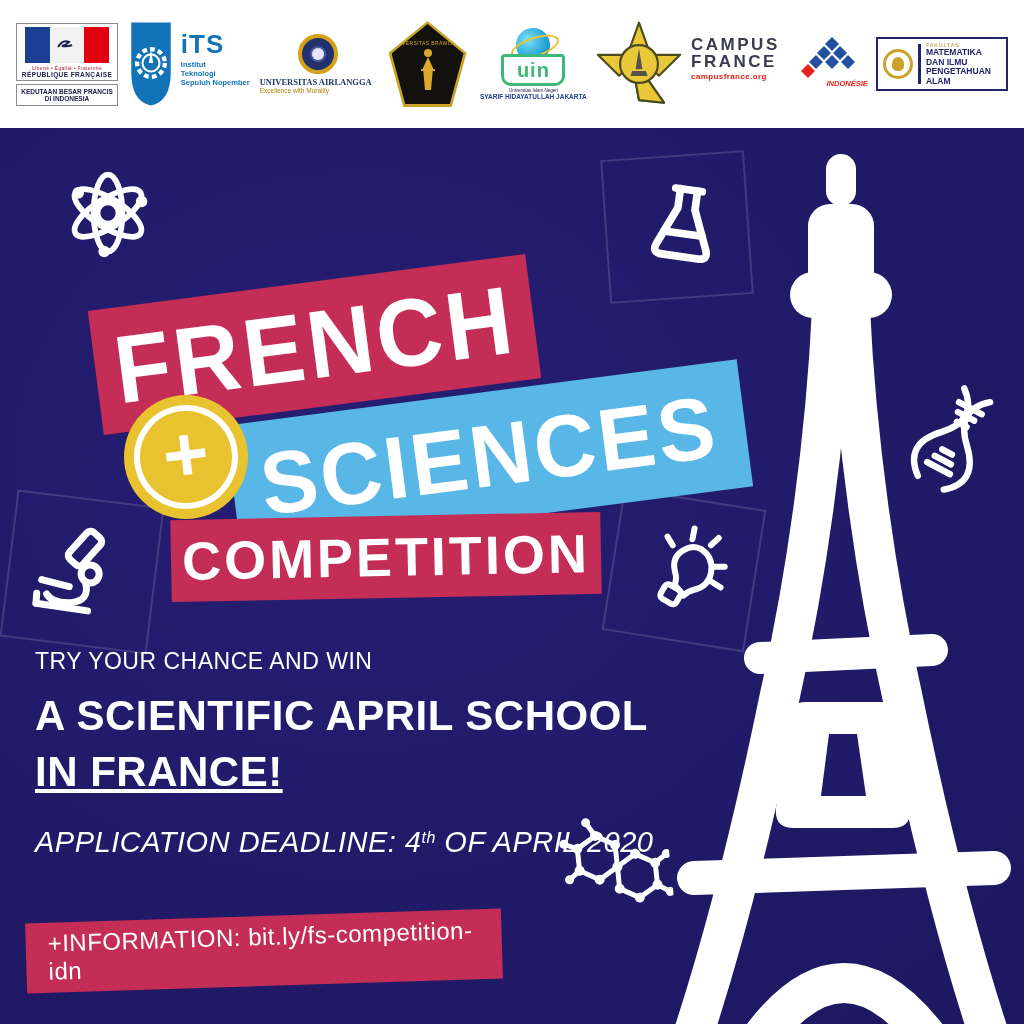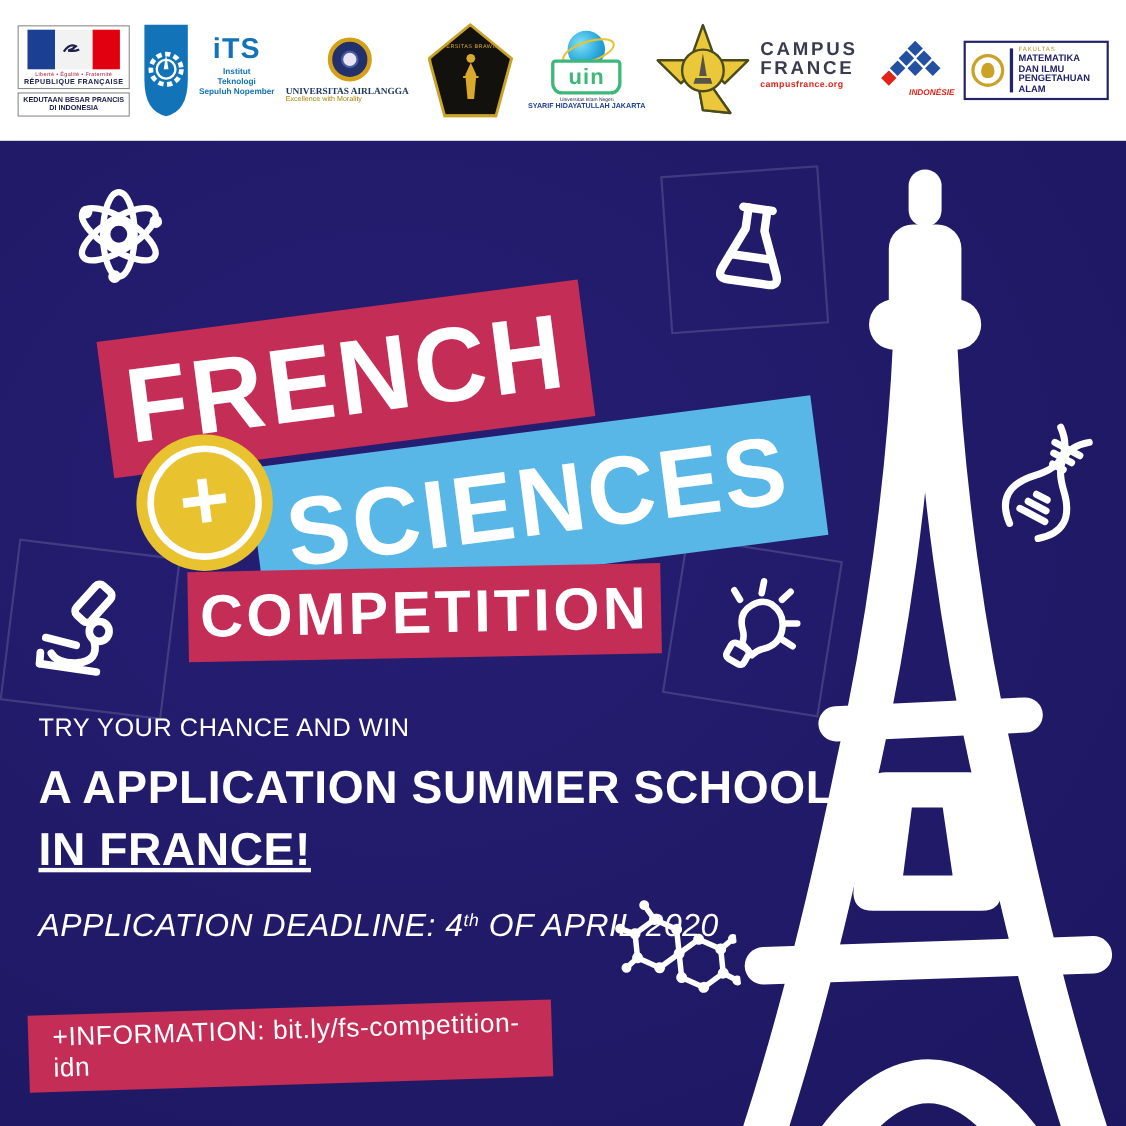--- a/index.html
+++ b/index.html
@@ -17,21 +17,21 @@
   .fr-flag .b{flex:3;background:#1b3f93;}
   .fr-flag .w{flex:4;background:#f2f2f2;position:relative;}
   .fr-flag .r{flex:3;background:#e1000f;}
   .fr-marianne{position:absolute;left:4px;top:8px;width:24px;height:20px;}
   .fr-motto{font-size:5px;color:#b01e3c;letter-spacing:.3px;white-space:nowrap;}
   .fr-name{font-size:6.5px;font-weight:bold;color:#20204e;letter-spacing:.4px;white-space:nowrap;}
   .fr-emb .box2{border:1px solid #8c8c8c;margin-top:3px;padding:3px 1px;}
   .fr-cap{font-size:6.5px;font-weight:bold;color:#20204e;white-space:nowrap;}
   
   .its{width:124px;display:flex;gap:6px;align-items:flex-start;}
-  .its-text{padding-top:14px;text-align:center;}
+  .its-text{padding-top:14px;}
   .its-abbr{font-size:26px;font-weight:bold;color:#1273b8;line-height:20px;letter-spacing:1px;}
   .its-l{font-size:7.5px;color:#1273b8;line-height:9px;}
   
   .unair{width:116px;text-align:left;}
   .unair-seal{width:40px;height:40px;border-radius:50%;margin:0 auto 3px;
     background:#22306b;border:4px solid #d4a017;box-sizing:border-box;position:relative;}
   .unair-seal:after{content:"";position:absolute;left:10px;top:10px;width:12px;height:12px;border-radius:50%;
     background:#e9e4f5;box-shadow:0 0 0 2px #4a5aa0;}
   .unair-name{font-size:8.5px;font-weight:bold;color:#1f3864;white-space:nowrap;font-family:"Liberation Serif",serif;}
   .unair-tag{font-size:6.5px;color:#a98307;}
@@ -343,21 +343,21 @@
     <div class="plus-ring">
       <span class="plus-glyph">+</span>
     </div>
   </div>
 
   <div class="banner banner-competition">
     <span class="t-competition">COMPETITION</span>
   </div>
 
   <div class="tagline">TRY YOUR CHANCE AND WIN</div>
-  <div class="prize1">A APPLICATION SUMMER SCHOOL</div>
+  <div class="prize1">A SCIENTIFIC APRIL SCHOOL</div>
   <div class="prize2">IN FRANCE!</div>
   <div class="deadline">
     <span>APPLICATION DEADLINE: 4</span><span class="sup">th</span><span> OF APRIL 2020</span>
   </div>
 
   <div class="info-banner">
     <span class="info-text">+INFORMATION: bit.ly/fs-competition-idn</span>
   </div>
 
 </div>

